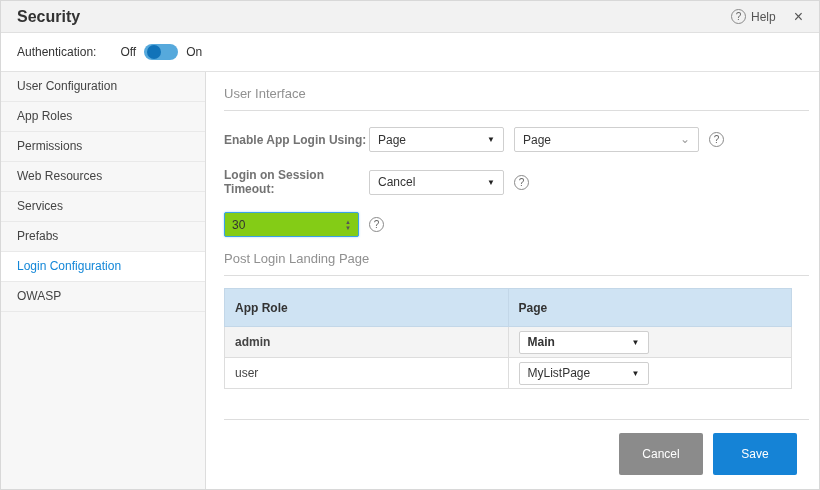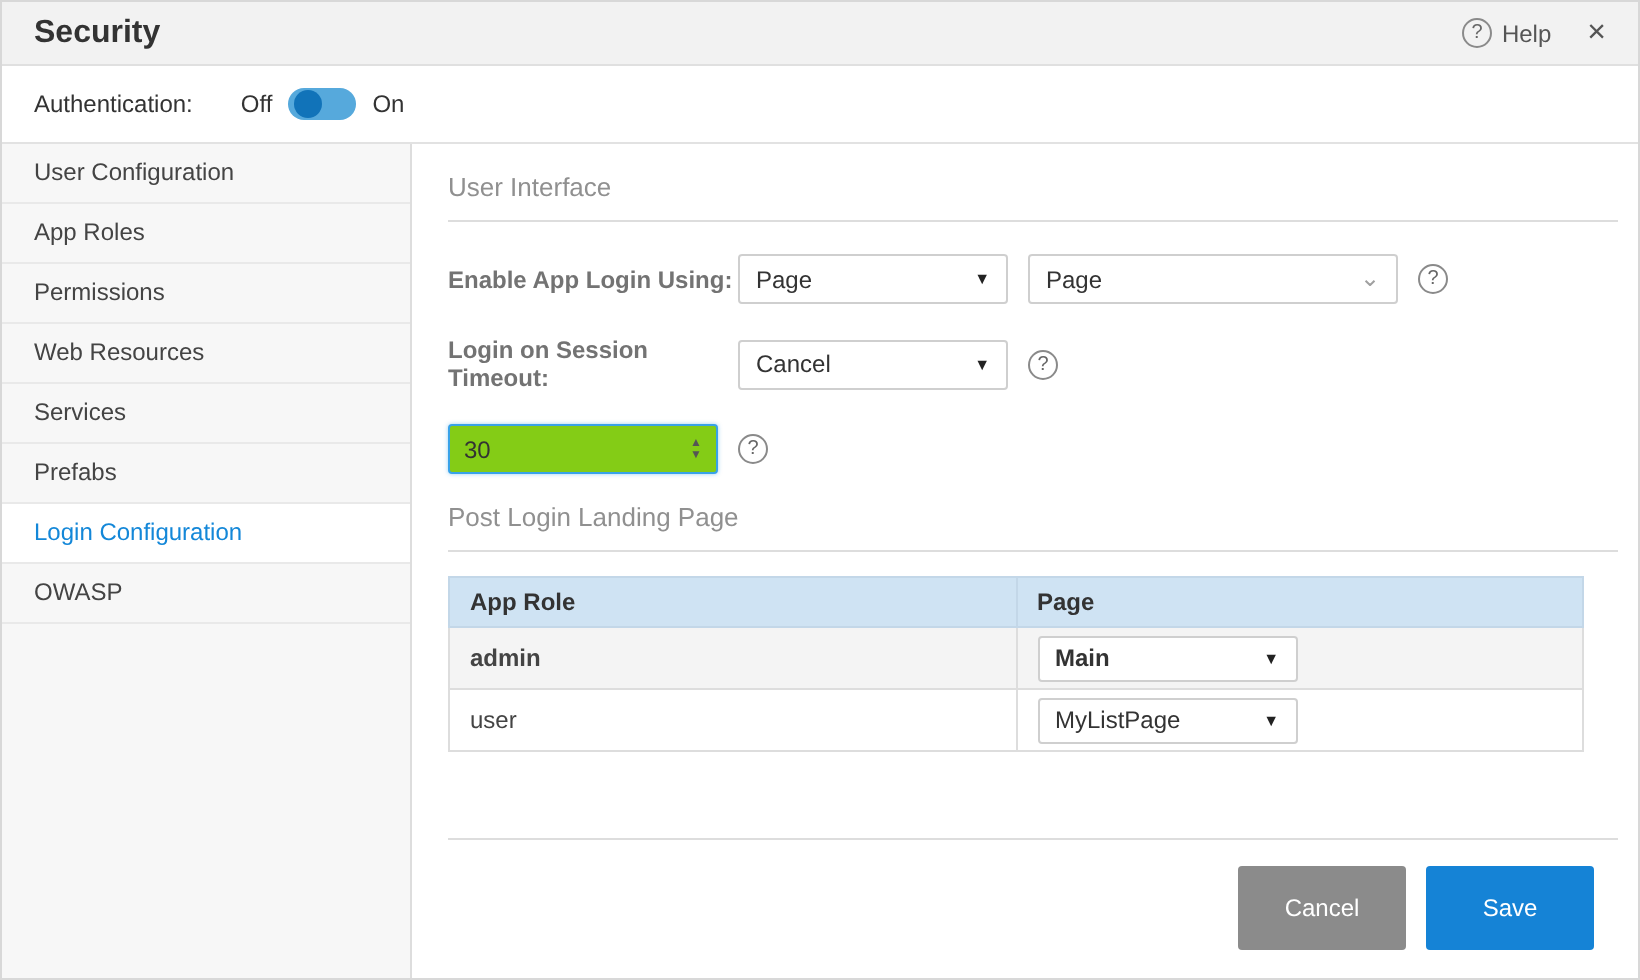--- a/index.html
+++ b/index.html
@@ -42,21 +42,21 @@
   .select .chevron { margin-left: auto; font-size: 12px; color: #a0a0a0; padding-left: 8px; line-height: 0.6; }
   .sel-w135 { width: 135px; }
   .sel-w185 { width: 185px; }
   .num-input-wrap { width: 135px; height: 25px; border: 1px solid #39a2e8; border-radius: 2px; background: #84cc16; display: flex; align-items: center; padding: 0 7px; margin-right: 10px; box-shadow: 0 0 2px rgba(57,162,232,0.5); }
   .num-input { border: none; outline: none; width: 96px; font-size: 12px; font-family: "Liberation Sans", sans-serif; color: #333; background: transparent; }
   .stepper { margin-left: auto; display: flex; flex-direction: column; align-items: center; cursor: pointer; }
   .stepper span { font-size: 6px; line-height: 6px; color: #555; }
 
   
   table.landing { width: 568px; border-collapse: collapse; margin-top: 12px; font-size: 12px; table-layout: fixed; }
-  table.landing th { background: #cfe3f3; border: 1px solid #c3d7e8; text-align: left; font-weight: 700; color: #333; padding: 5px 10px; height: 25px; }
+  table.landing th { background: #cfe3f3; border: 1px solid #c3d7e8; text-align: left; font-weight: 700; color: #333; padding: 5px 10px; height: 38px; }
   table.landing td { border: 1px solid #ddd; padding: 3px 10px; height: 31px; color: #444; }
   tr.row-shaded td { background: #f4f4f4; font-weight: bold; }
   .cell-select { width: 130px; height: 23px; margin-right: 0; }
 
   
   .main-footer { margin-top: auto; border-top: 1px solid #ddd; padding: 13px 12px 0 0; display: flex; justify-content: flex-end; gap: 10px; margin-bottom: 14px; }
   .btn { height: 42px; min-width: 84px; border: none; font-size: 12px; color: #fff; cursor: pointer; border-radius: 2px; font-family: "Liberation Sans", sans-serif; padding: 12px 14px; }
   .btn-cancel { background: #8b8b8b; }
   .btn-save { background: #1583d6; }
 </style>

